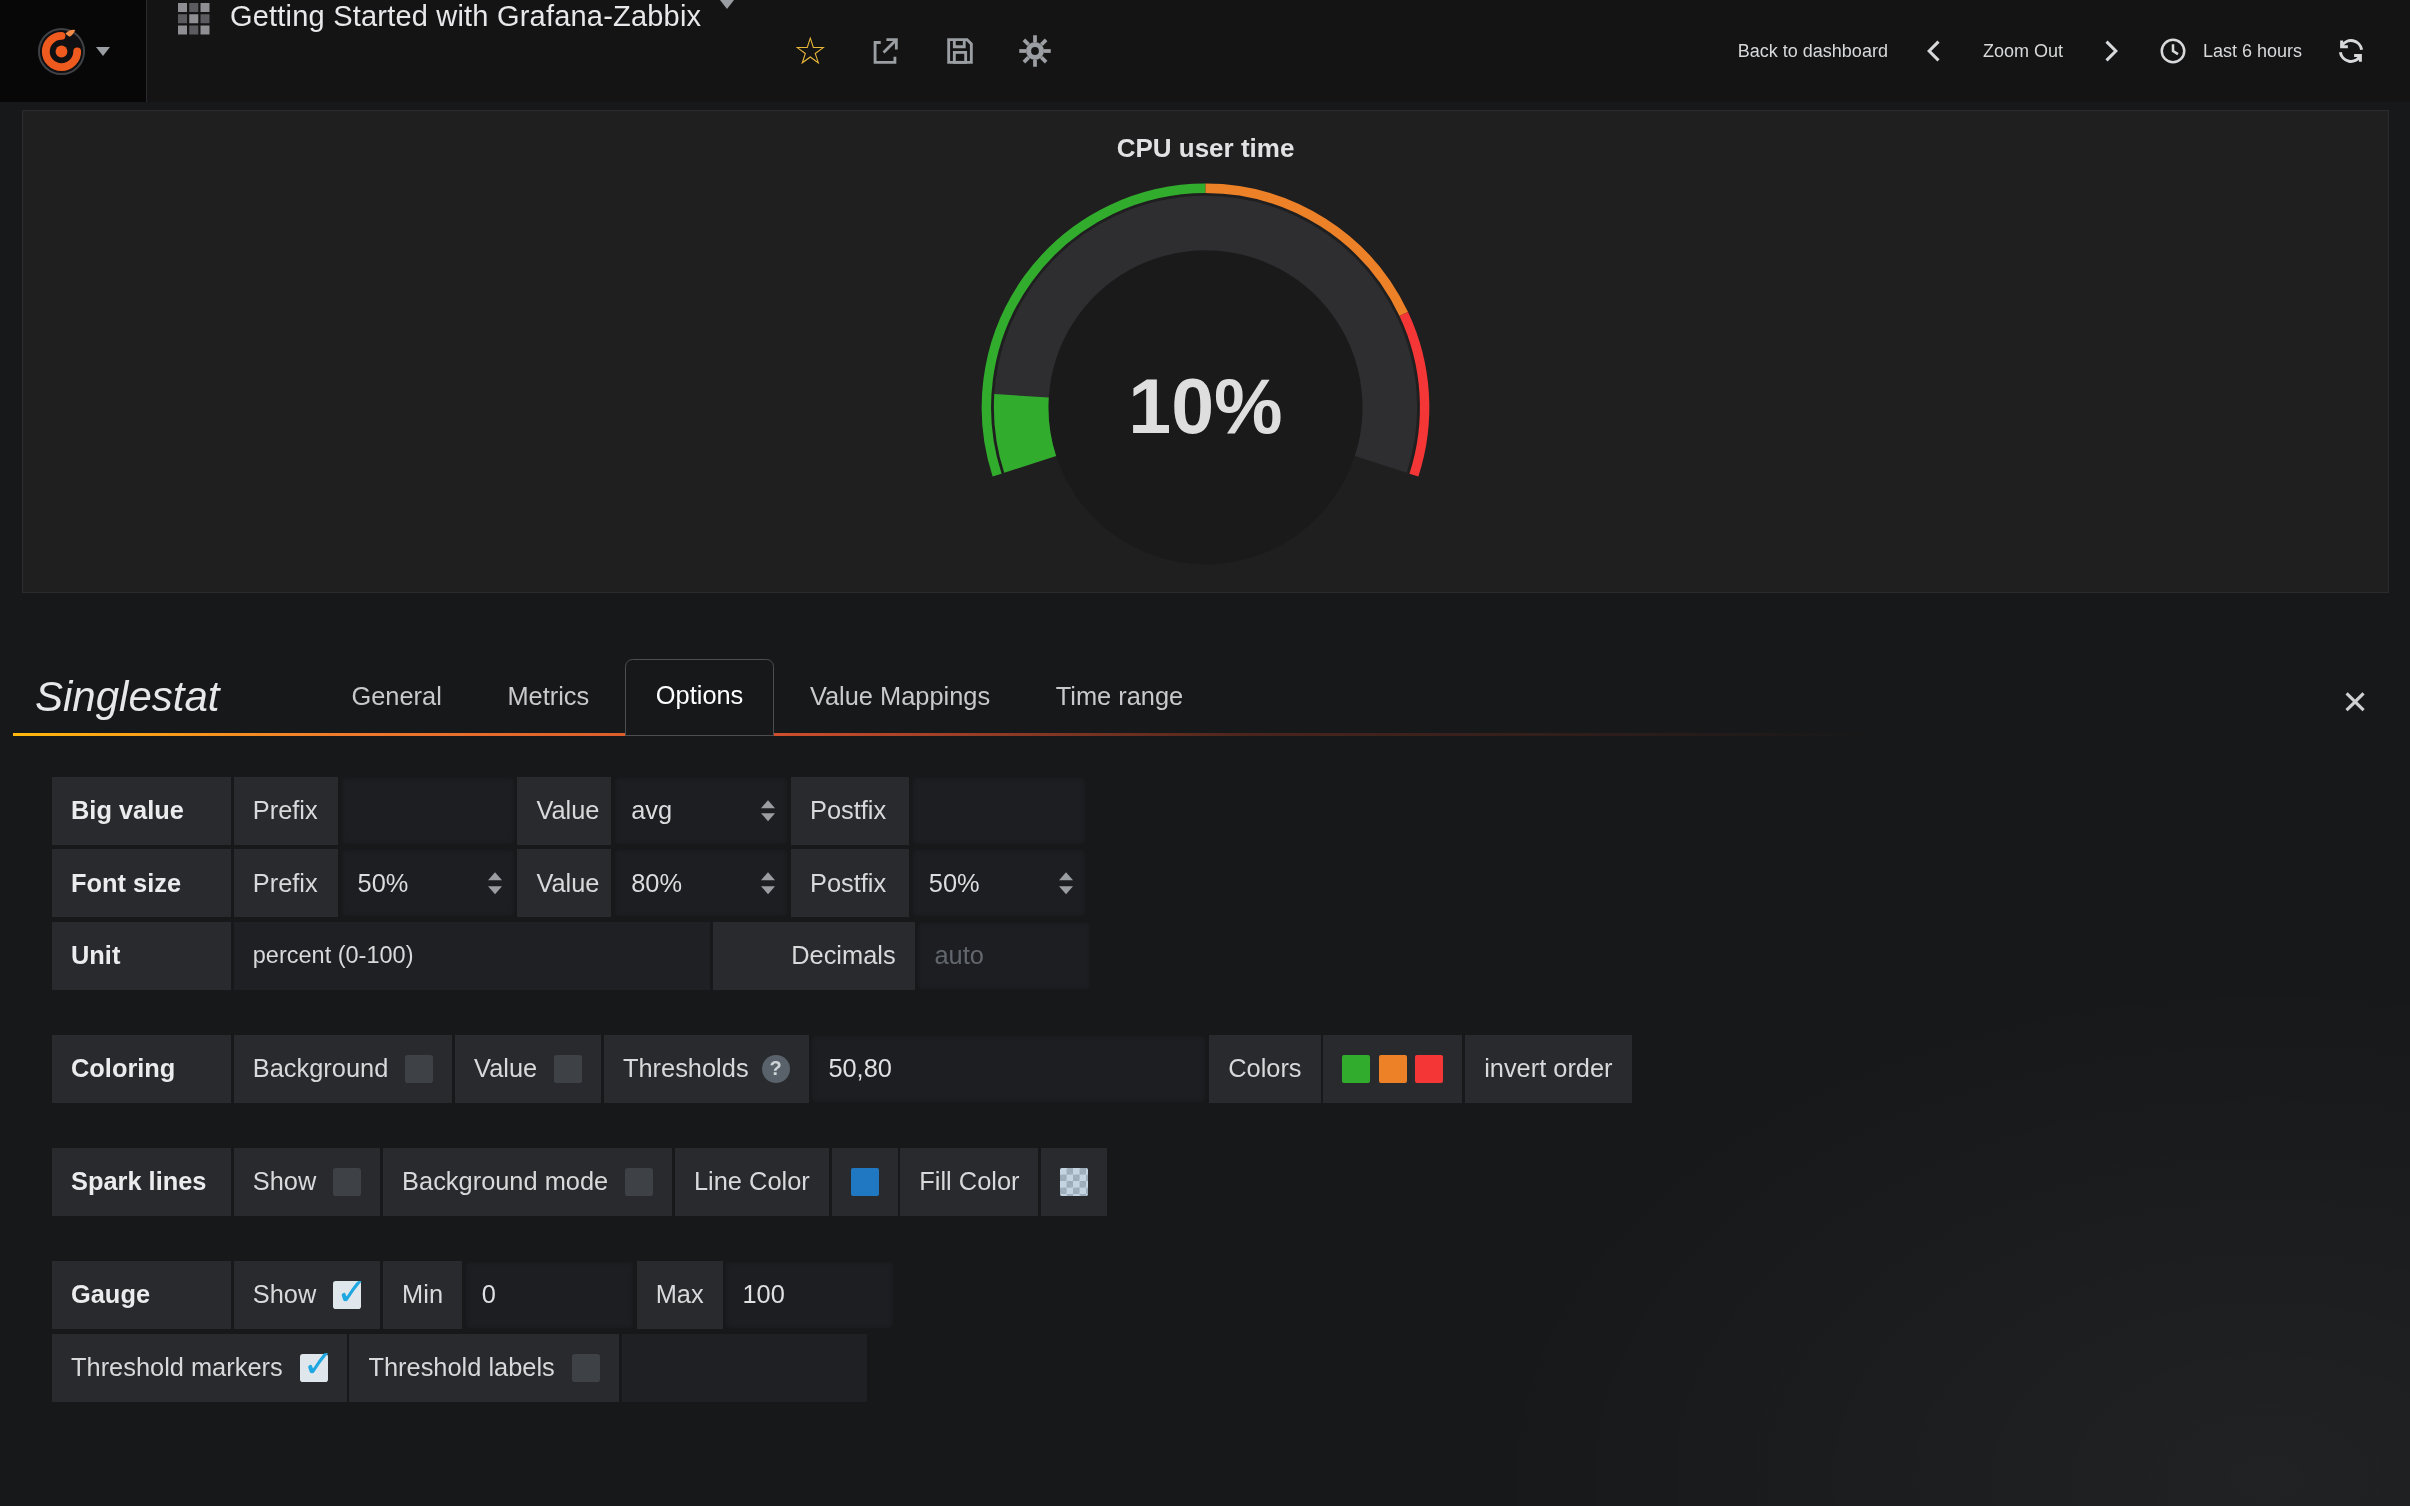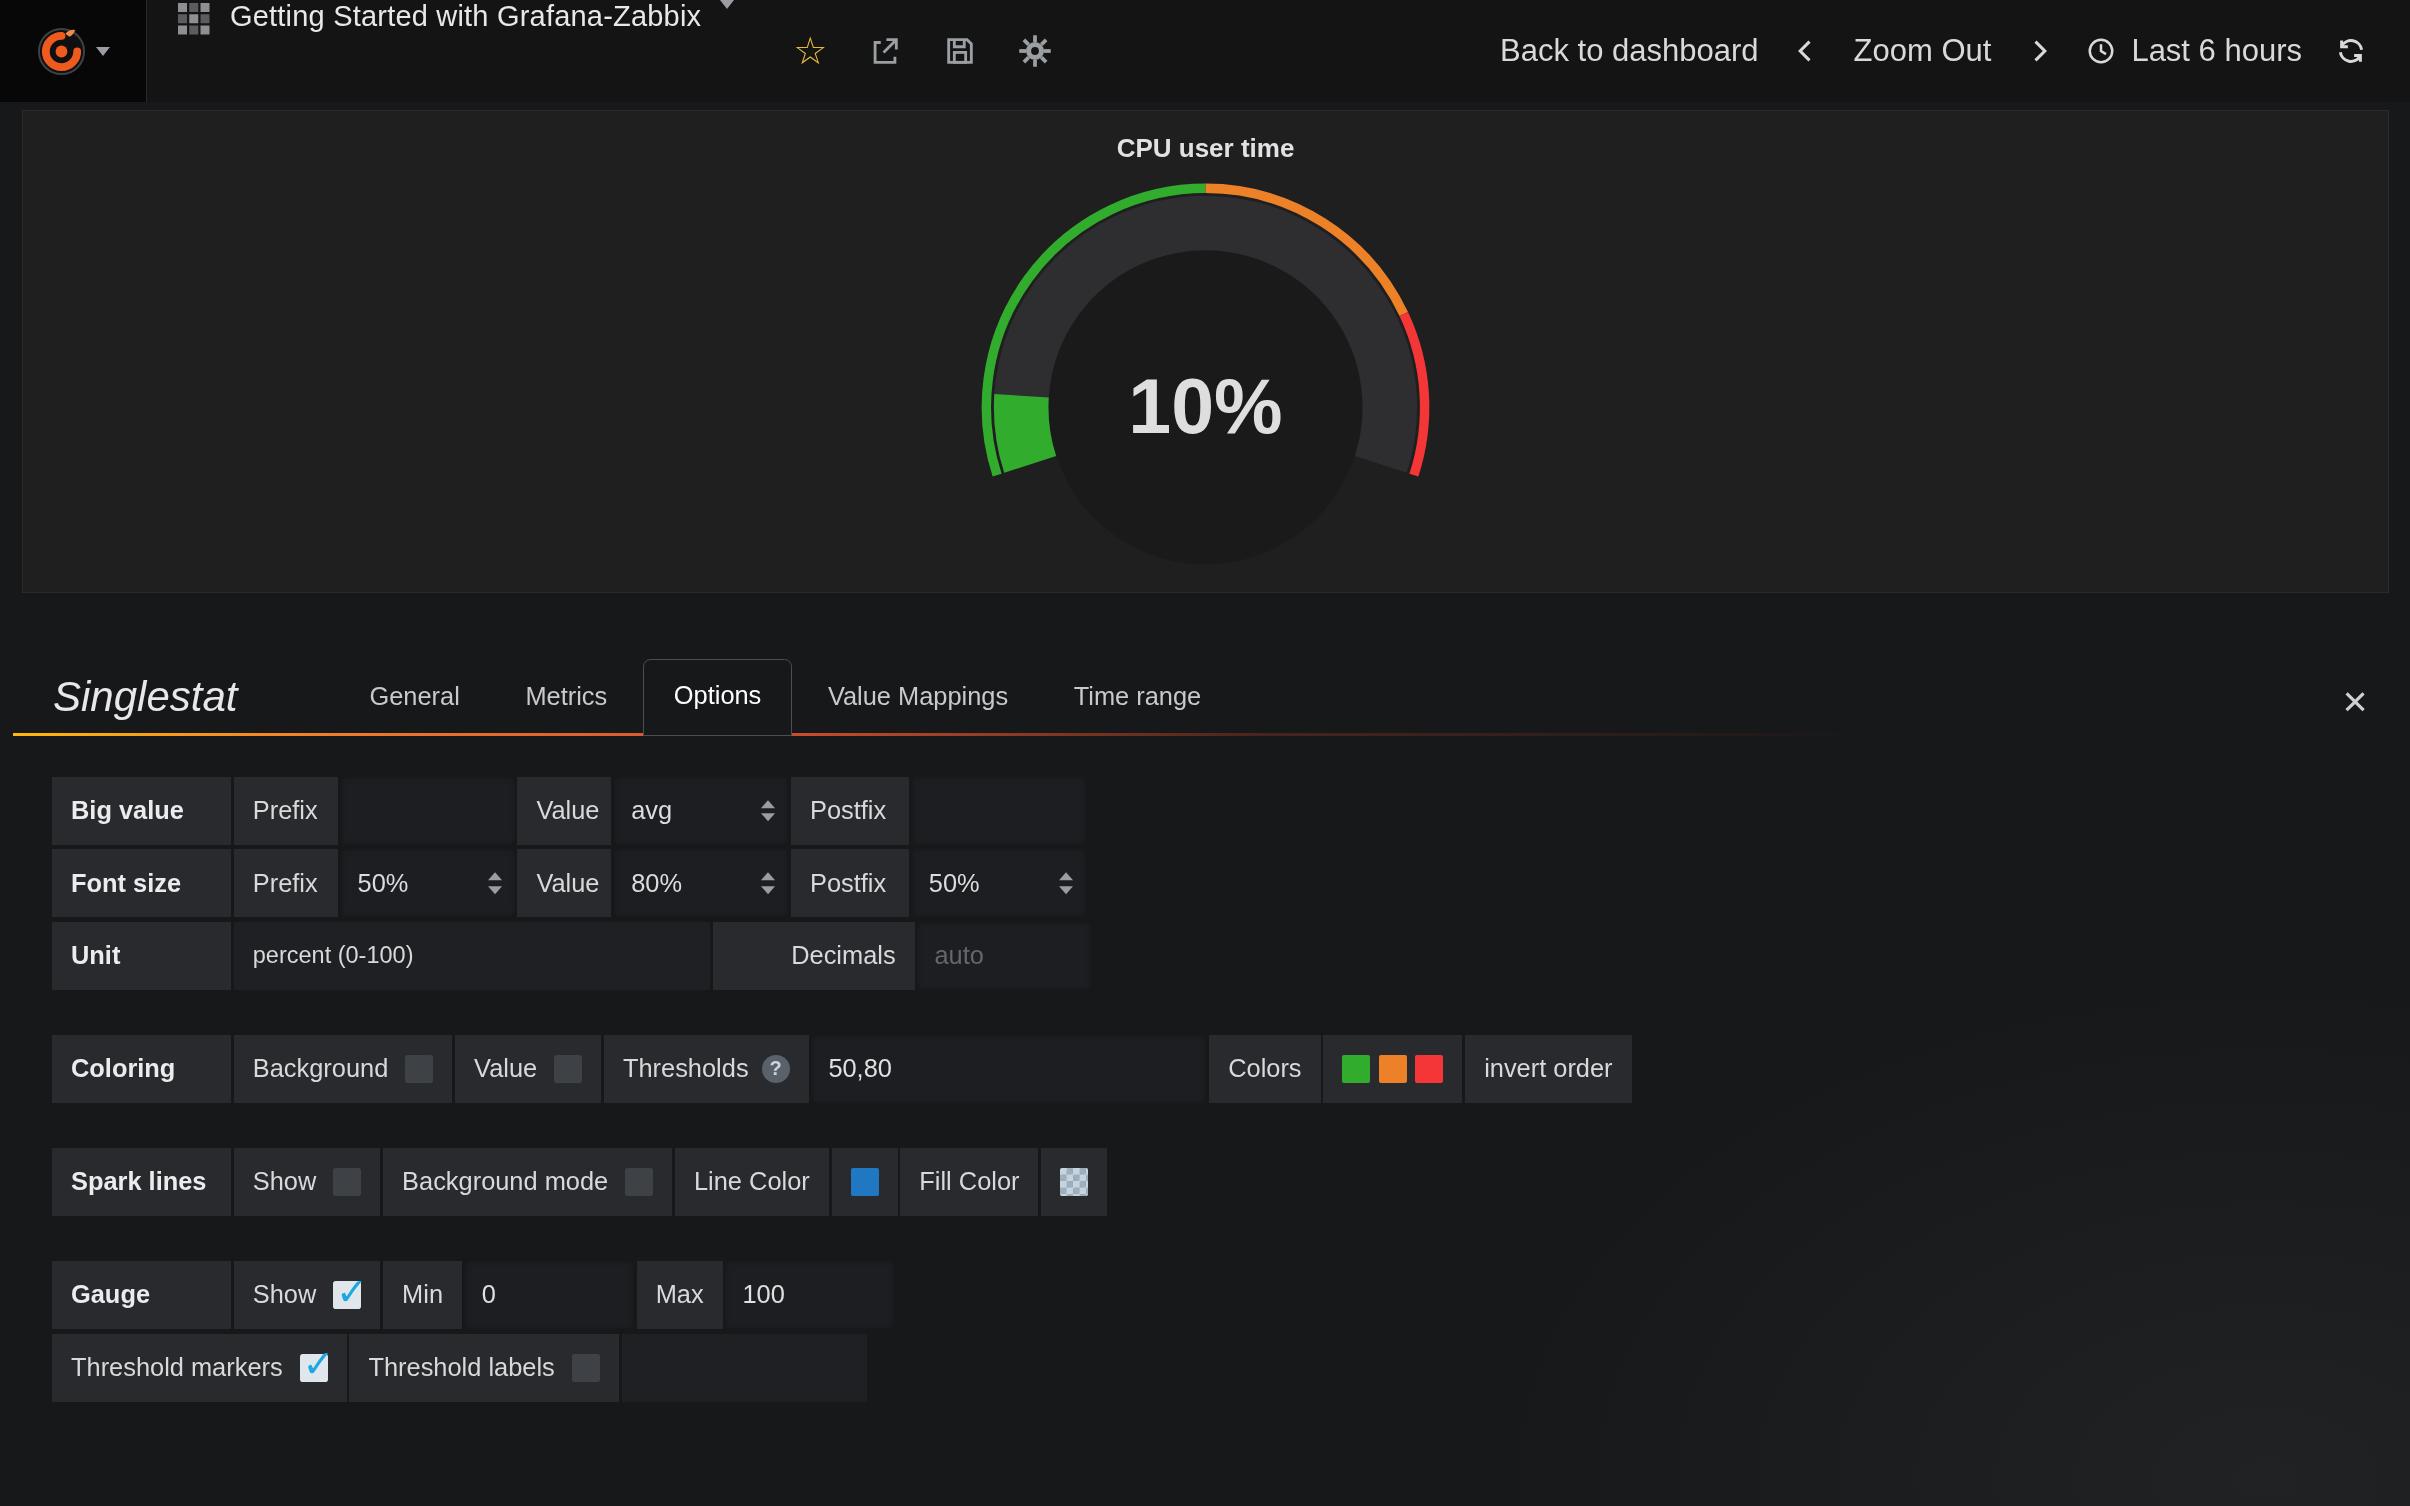--- a/index.html
+++ b/index.html
@@ -10,36 +10,36 @@
   
   .navbar { height:102px; background:#141415; display:flex; align-items:stretch; flex:none; }
   .logo-btn { width:147px; background:#070708; border-right:0.9px solid #2b2b2e; display:flex; align-items:center; justify-content:center; gap:9.4px; cursor:pointer; }
   .caret { width:0; height:0; border-left:7.5px solid transparent; border-right:7.5px solid transparent; border-top:9.4px solid #9a9da1; }
   .dash-btn { display:flex; align-items:flex-start; gap:19px; padding:0 28px; cursor:pointer; }
   .dash-title { font-size:29px; color:#e8e8ea; letter-spacing:0.2px; }
   .nav-actions { display:flex; align-items:center; gap:13px; margin-left:17px; }
   .nav-action { width:62px; height:62px; display:flex; align-items:center; justify-content:center; cursor:pointer; border-radius:3.8px; }
   .star-glyph { font-size:38px; color:#eab839; line-height:1; }
   .nav-right { margin-left:auto; display:flex; align-items:center; gap:26px; padding-right:38px; }
-  .nav-text { font-size:31px; color:#d8d9da; cursor:pointer; white-space:nowrap; }
+  .nav-text { font-size:18px; color:#d8d9da; cursor:pointer; white-space:nowrap; }
   .nav-icon-btn { display:flex; align-items:center; justify-content:center; cursor:pointer; padding:7.5px; }
   .time-btn { display:flex; align-items:center; gap:15px; cursor:pointer; }
 
   
   .page { flex:1; display:flex; flex-direction:column;
           background: radial-gradient(1318px 847px at 94% 98%, rgba(255,255,255,0.045), rgba(0,0,0,0) 60%), #171819; }
   .panel { margin:7.5px 21.7px 0 21.7px; height:483px; background:#1f1f20; border:0.9px solid #2b2b2e;
            display:flex; flex-direction:column; align-items:center; flex:none; }
   .panel-title { margin-top:22.6px; font-size:26px; font-weight:700; color:#e2e2e4; }
   .gauge-wrap { margin-top:13px; }
   .gauge-value { font-size:82px; font-weight:700; fill:#dededf; }
 
   
   .editor { flex:1; margin-top:64px; }
-  .editor-header { display:flex; align-items:flex-end; padding:0 34px 0 53px; position:relative; height:79px; }
+  .editor-header { display:flex; align-items:flex-end; padding:0 34px 0 35px; position:relative; height:79px; }
   .editor-header::after { content:""; position:absolute; left:13px; right:13px; bottom:0; height:2.8px; z-index:0;
       background:linear-gradient(90deg,#ffb80c 0%, #f07a2d 14%, #cf4f2c 32%, rgba(170,60,35,.35) 52%, rgba(0,0,0,0) 78%); }
   .editor-title { font-size:42px; font-style:italic; color:#e8e8ea; padding-bottom:15px; margin-right:102px; }
   .tabs { display:flex; align-items:flex-end; gap:5.6px; }
   .tab { font-size:25.4px; color:#c9c9cd; padding:21px 30px 24.5px 30px; cursor:pointer; position:relative; z-index:1; }
   .tab.active { color:#ffffff; background:#171819; border:0.9px solid #4c4e52; border-radius:7.5px 7.5px 0 0; z-index:2; }
   .close-x { margin-left:auto; font-size:43px; color:#d0d0d3; padding:0 9.4px 13px 9.4px; cursor:pointer; line-height:1; }
 
   
   .form-area { padding:41px 0 0 52px; }

